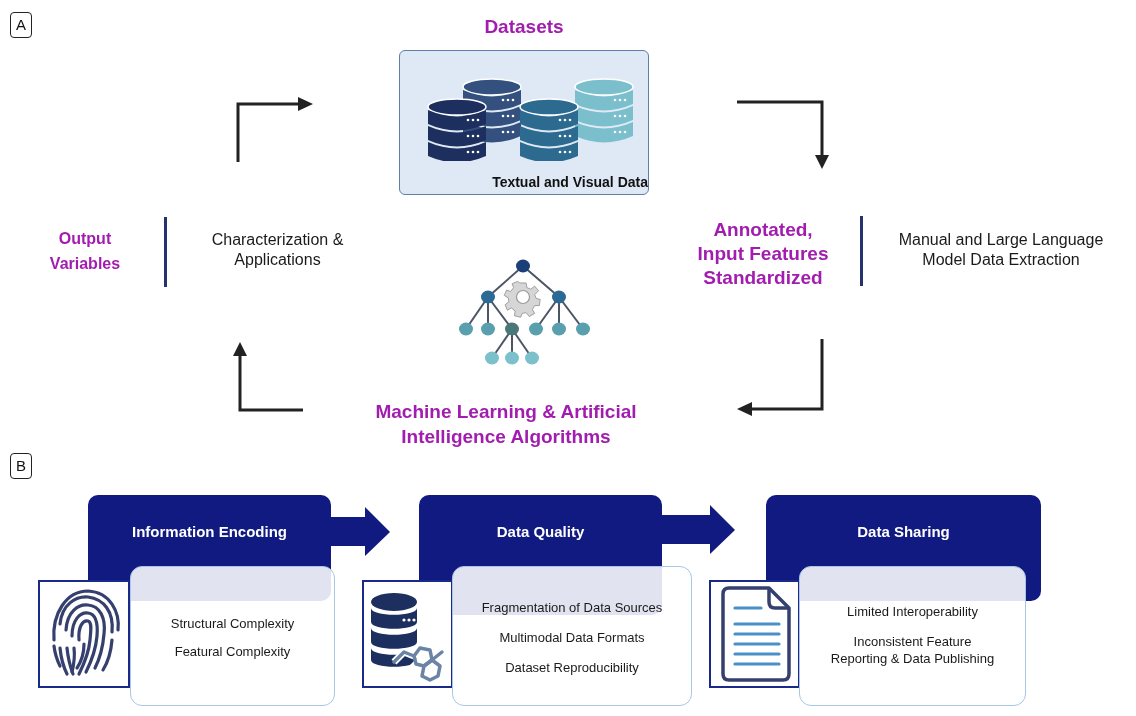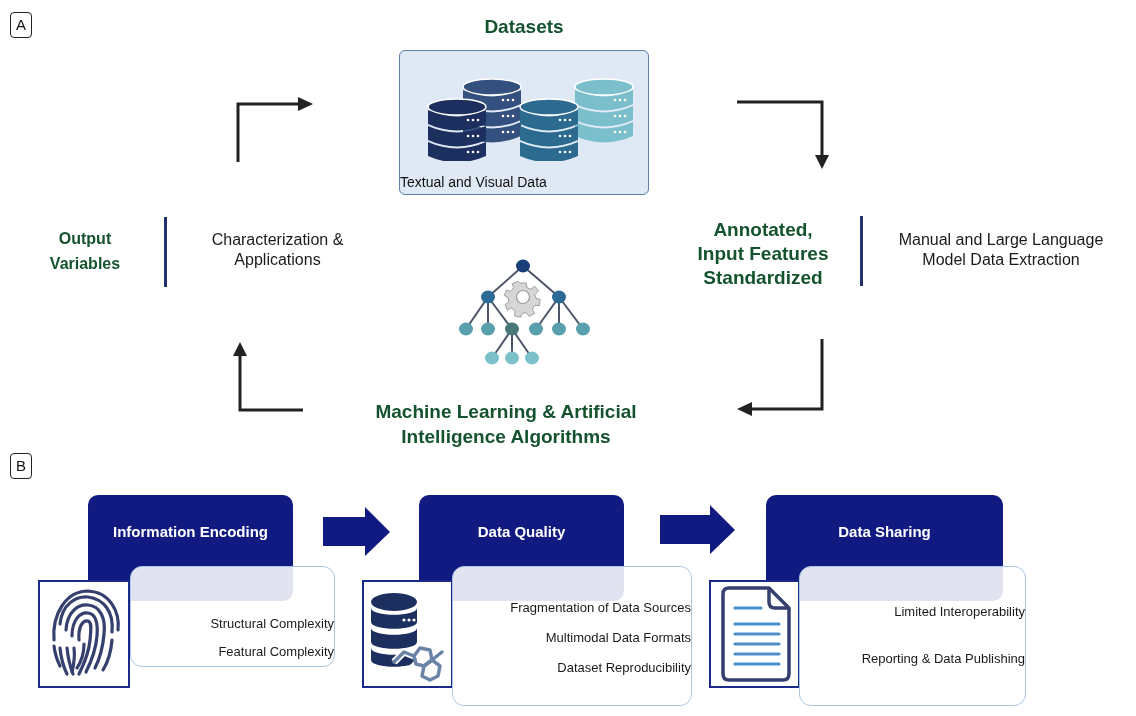--- a/index.html
+++ b/index.html
@@ -2,33 +2,33 @@
 <html><head>
 <meta charset="utf-8">
 <style>
   html, body { margin: 0; padding: 0; background: #ffffff; }
   body { width: 1136px; height: 716px; position: relative; overflow: hidden;
          font-family: "Liberation Sans", sans-serif; color: #111; }
   .abs { position: absolute; }
   .panel-label { position: absolute; width: 20px; height: 24px; border: 1.5px solid #222;
                  border-radius: 4px; font-size: 15px; line-height: 24px; text-align: center;
                  background: #fff; }
-  .bold-title { font-weight: bold; text-align: center; color: #14532d; }
+  .bold-title { font-weight: bold; text-align: center; color: #a21caf; }
   .desc { text-align: center; color: #1a1a1a; }
   .vbar { position: absolute; width: 3px; background: #24336e; }
   .dataset-box { position: absolute; left: 399px; top: 50px; width: 250px; height: 145px;
                  background: #dfe9f6; border: 1.5px solid #5f7fa8; border-radius: 6px; box-sizing: border-box; }
-  .dataset-caption { position: absolute; left: 0; right: 0; bottom: 4px; text-align: left;
-                     font-weight: normal; font-size: 14px; }
+  .dataset-caption { position: absolute; left: 0; right: 0; bottom: 4px; text-align: right;
+                     font-weight: bold; font-size: 14px; }
   .header-card { position: absolute; background: #101a80; border-radius: 10px; color: #fff;
-                 font-weight: bold; font-size: 15px; }
+                 font-weight: bold; font-size: 15px; padding-left: 38px; }
   .header-card span { position: absolute; left: 0; right: 0; top: 28px; text-align: center; }
   .white-card { position: absolute; border: 1.2px solid #a9c6e4; border-radius: 12px;
                 background: rgba(255,255,255,0.88); box-sizing: border-box; }
-  .white-card .item { position: absolute; left: 0; right: 0; text-align: right; font-size: 13px; color: #1a1a1a; line-height: 17px; }
+  .white-card .item { position: absolute; left: 0; right: 0; text-align: center; font-size: 13px; color: #1a1a1a; line-height: 17px; }
   .icon-box { position: absolute; width: 92px; height: 108px; border: 2px solid #1a2a8a;
               background: #fff; box-sizing: border-box; }
   .arrow-svg { position: absolute; overflow: visible; }
 </style>
 </head>
 <body>
 
 <div class="panel-label" style="left:10px; top:12px;">A</div>
 
 <div class="abs bold-title" style="left:399px; top:16px; width:250px; font-size:19px;">Datasets</div>
@@ -188,30 +188,30 @@
       <path d="M39,58 C38,44 43,38 48,39 C52,40 51,48 50,58 C49,70 45,80 39,92"></path>
       <path d="M20,66 C21,76 23,84 27,92"></path>
       <path d="M27,66 C28,76 30,84 33,92"></path>
       <path d="M34,66 C35,74 34,82 32,90"></path>
       <path d="M72,58 C71,70 68,80 63,88"></path>
       <path d="M44,62 C44,72 41,80 37,86"></path>
       <path d="M14,64 C15,72 17,78 20,84"></path>
     </g>
   </svg>
 </div>
-<div class="white-card" style="left:130px; top:566px; width:205px; height:101px;">
+<div class="white-card" style="left:130px; top:566px; width:205px; height:140px;">
   <div class="item" style="top:48px;">Structural Complexity</div>
   <div class="item" style="top:76px;">Featural Complexity</div>
 </div>
 
 <svg class="arrow-svg" style="left:323px; top:507px;" width="68" height="50">
   <polygon points="0,10 42,10 42,0 67,25 42,49 42,39 0,39" fill="#101a80"></polygon>
 </svg>
 
-<div class="header-card" style="left:419px; top:495px; width:205px; height:106px;">
+<div class="header-card" style="left:419px; top:495px; width:205px; height:120px;">
   <span>Data Quality</span>
 </div>
 <div class="icon-box" style="left:362px; top:580px; width:91px;">
   <svg width="87" height="104" viewBox="0 0 87 104">
     <g fill="#1c2f5e">
       <ellipse cx="30" cy="20" rx="23" ry="9"></ellipse>
       <path d="M7,26 C7,35 53,35 53,26 L53,40 C53,49 7,49 7,40 Z"></path>
       <path d="M7,46 C7,55 53,55 53,46 L53,60 C53,69 7,69 7,60 Z"></path>
       <path d="M7,66 C7,75 53,75 53,66 L53,78 C53,87 7,87 7,78 Z"></path>
     </g>
@@ -253,14 +253,15 @@
       <line x1="24" y1="42" x2="68" y2="42"></line>
       <line x1="24" y1="52" x2="68" y2="52"></line>
       <line x1="24" y1="62" x2="68" y2="62"></line>
       <line x1="24" y1="72" x2="68" y2="72"></line>
       <line x1="24" y1="82" x2="68" y2="82"></line>
     </g>
   </svg>
 </div>
 <div class="white-card" style="left:799px; top:566px; width:227px; height:140px;">
   <div class="item" style="top:36px;">Limited Interoperability</div>
+  <div class="item" style="top:66px;">Inconsistent Feature</div>
   <div class="item" style="top:83px;">Reporting &amp; Data Publishing</div>
 </div>
 
 </body></html>

